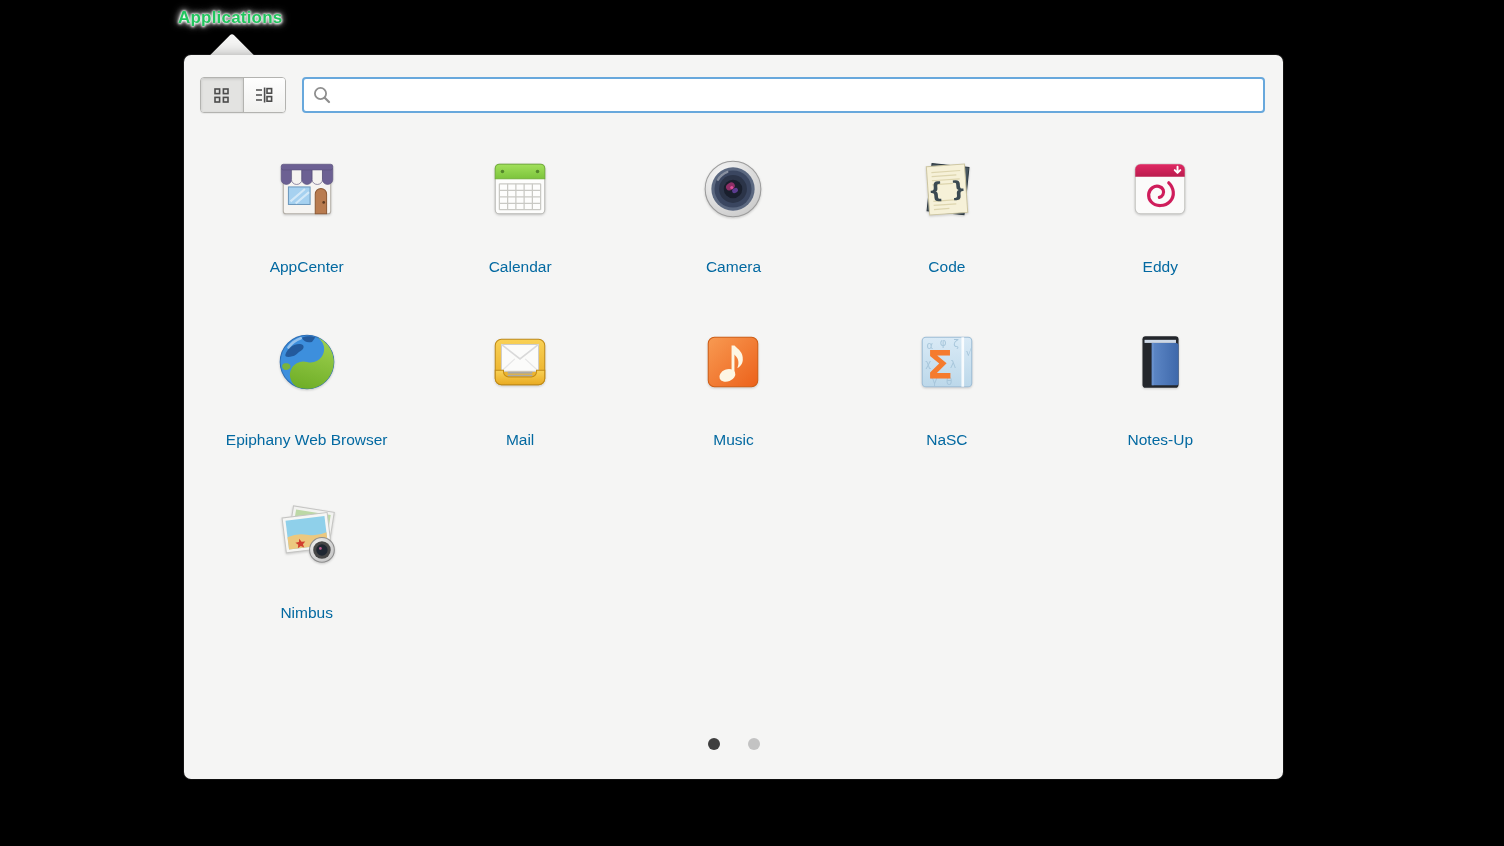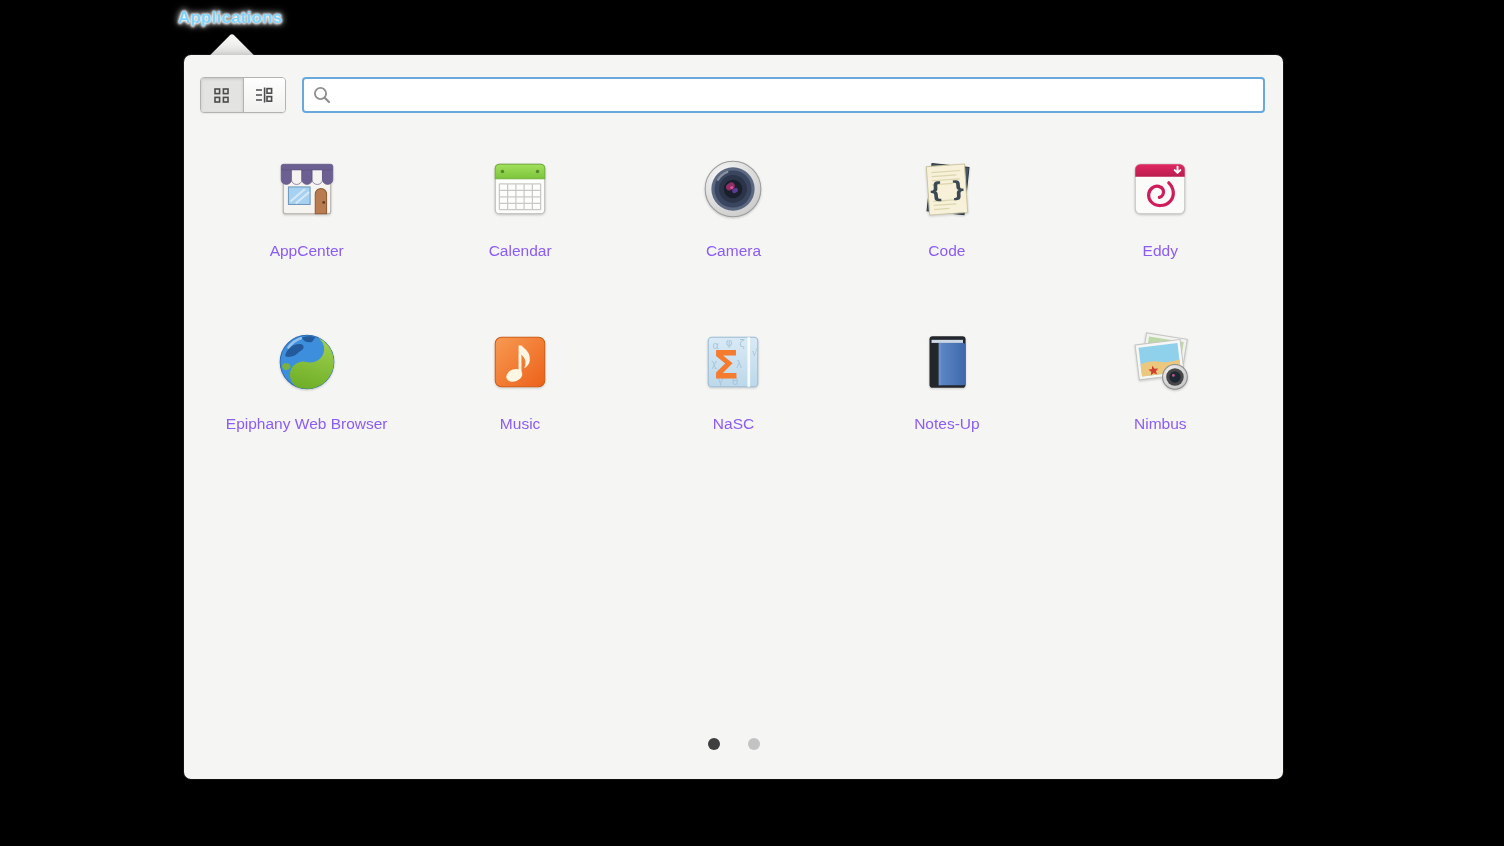--- a/index.html
+++ b/index.html
@@ -6,21 +6,21 @@
   body{
     width:1504px;height:846px;
     background:#000;
     position:relative;overflow:hidden;
     font-family:"Liberation Sans","DejaVu Sans",sans-serif;
     -webkit-font-smoothing:antialiased;
   }
   
   .apps-label{
     position:absolute;left:178px;top:8px;
-    font-size:17px;font-weight:700;color:#7dd3fc;
+    font-size:17px;font-weight:700;color:#22c55e;
     text-shadow:0 0 2px #fff,0 0 3px #fff,0 1px 3px #fff,0 0 6px rgba(255,255,255,.95),0 0 8px rgba(255,255,255,.8);
     letter-spacing:.2px;
     text-align:center;
   }
   .pointer{
     position:absolute;left:213px;top:41px;
     width:38px;height:38px;background:#f5f5f4;
     transform:rotate(45deg);border-radius:3px;
     box-shadow:0 0 5px rgba(0,0,0,.45);
   }
@@ -59,21 +59,21 @@
   }
   
   .grid{
     position:absolute;left:16px;top:88px;width:1067px;
     display:grid;grid-template-columns:repeat(5,1fr);grid-auto-rows:173px;
   }
   .app{display:flex;flex-direction:column;align-items:center;cursor:pointer;border-radius:6px;}
   .app .icon{width:66px;height:66px;margin-top:13px;}
   .app .icon svg{width:66px;height:66px;display:block;filter:drop-shadow(0 1px 1px rgba(0,0,0,.18));}
   .app .label{
-    margin-top:20px;font-size:15.5px;color:#8b5cf6;
+    margin-top:36px;font-size:15.5px;color:#0369a1;
     white-space:nowrap;text-align:center;
   }
   
   .dots{position:absolute;left:0;right:0;top:683px;display:flex;justify-content:center;gap:28px;}
   .dot{width:12px;height:12px;border-radius:50%;background:#c3c3c3;cursor:pointer;}
   .dot.active{background:#3f3f3f;}
   svg text{font-family:"DejaVu Sans","Liberation Sans",sans-serif;}
 </style>
 </head>
 <body>
@@ -269,20 +269,37 @@
         <g transform="rotate(16 32 32)">
           <path d="M32 6 A26 26 0 0 1 32 58 A13 13 0 0 1 32 32 A13 13 0 0 0 32 6 Z" fill="url(#g-eph)"></path>
         </g>
         <path d="M14 18 a24 24 0 0 1 12 -9" stroke="rgba(255,255,255,.45)" stroke-width="2.5" fill="none" stroke-linecap="round"></path>
       </svg>
         </div>
       <div class="label">Epiphany Web Browser</div>
     </div>
 
 
+    <div class="app">
+      <div class="icon">
+          <svg viewBox="0 0 64 64">
+        <rect x="8" y="10" width="48" height="44" rx="6" fill="url(#g-mail)" stroke="#c08b18"></rect>
+        <rect x="14" y="15" width="36" height="26" fill="#fbfbfa" stroke="#cccccc"></rect>
+        <path d="M14 15 L32 29 L50 15" fill="none" stroke="#d9d9d9" stroke-width="1.6"></path>
+        <path d="M14 41 L27 29 M50 41 L37 29" stroke="#e6e6e6" stroke-width="1.2"></path>
+        <g fill="#a9a9a7">
+          <rect x="20" y="41.5" width="24" height="1.8"></rect>
+          <rect x="20" y="44.3" width="24" height="1.8"></rect>
+          <rect x="20" y="47.1" width="24" height="1.8"></rect>
+        </g>
+        <path d="M8 40 v8 a6 6 0 0 0 6 6 h36 a6 6 0 0 0 6 -6 v-8 h-8 v1.5 a5 5 0 0 1 -5 5 H21 a5 5 0 0 1 -5 -5 V40 z" fill="url(#g-mail)" stroke="#c08b18"></path>
+      </svg>
+        </div>
+      <div class="label">Mail</div>
+    </div>
 
 
     <div class="app">
       <div class="icon">
           <svg viewBox="0 0 64 64">
         <rect x="8" y="8" width="48" height="48" rx="6" fill="url(#g-mus)" stroke="#cf5c12"></rect>
         <ellipse cx="26.5" cy="45" rx="8" ry="5.8" fill="#fdf6e3" transform="rotate(-22 26.5 45)"></ellipse>
         <rect x="30.6" y="16" width="2.8" height="29" fill="#fdf6e3"></rect>
         <path d="M33.4 16 C37.4 20 42 22.6 41.5 30 C41.2 34.2 38.4 36.8 36.2 37.9 C38.5 32.4 37.2 27.4 32.2 24 L32.2 18 Z" fill="#fdf6e3"></path>
       </svg>

